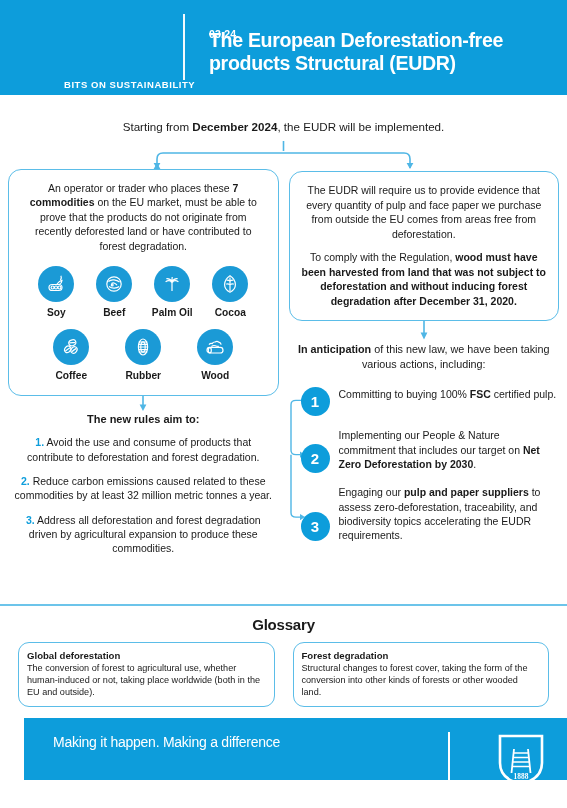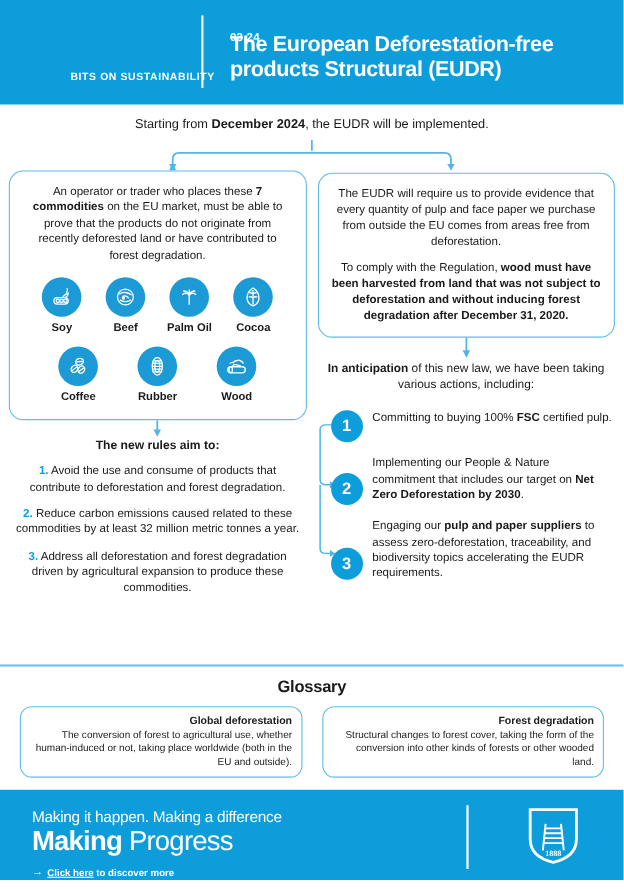--- a/index.html
+++ b/index.html
@@ -24,21 +24,21 @@
   .stripes {
     position: absolute;
     left: -10px; top: -14px;
     width: 310px; height: 125px;
     overflow: hidden;
   }
 
   .bits-label {
     position: absolute;
     left: 64px;
-    top: 65px;
+    top: 79px;
     color: #ffffff;
     font-size: 9.5px;
     font-weight: bold;
     letter-spacing: 0.55px;
     z-index: 5;
   }
   .head-divider {
     position: absolute;
     left: 183px;
     top: 14px;
@@ -65,21 +65,21 @@
     font-size: 19.6px;
     font-weight: bold;
     line-height: 1.17;
     letter-spacing: -.35px;
   }
 
   
   .main {
     position: relative;
     height: 509px;
-    padding-top: 4px;
+    padding-top: 18px;
   }
 
   .intro {
     text-align: center;
     font-size: 11.6px;
     line-height: 1.35;
     padding: 6px 0 0 0;
   }
   .intro b { font-weight: bold; }
 
@@ -241,38 +241,39 @@
   .gcards {
     display: flex;
     gap: 18px;
     padding: 9px 18px 0 18px;
   }
   .gcard {
     flex: 1;
     border: 1.2px solid #5bbde8;
     border-radius: 11px;
     padding: 7px 8px 8px 8px;
-    text-align: right;
+    text-align: left;
   }
   .gcard-title {
     font-size: 9.6px;
     font-weight: bold;
     margin-bottom: 1px;
   }
   .gcard-body {
     font-size: 9.1px;
     line-height: 1.33;
   }
 
   
   .footer {
     position: relative;
-    height: 82px;
+    height: 62px;
     background: #0d9ddb;
     overflow: hidden;
+    margin-left: 24px;
   }
   .f-tagline {
     position: absolute;
     left: 29px; top: 16px;
     color: #fff;
     font-size: 14px;
     letter-spacing: -.25px;
   }
   .f-brand {
     position: absolute;
@@ -295,21 +296,21 @@
   .f-link .arrow { font-size: 10px; }
   .f-link u { text-decoration: underline; }
   .f-divider {
     position: absolute;
     left: 424px; top: 14px;
     width: 1.5px; height: 58px;
     background: #fff;
   }
   .f-shield {
     position: absolute;
-    right: 40px; top: 15px;
+    right: 22px; top: 15px;
   }
 </style>
 </head>
 <body>
 
 <div class="header">
   <div class="stripes">
     
     
     
@@ -519,21 +520,20 @@
     </div>
     <div class="gcard">
       <div class="gcard-title">Forest degradation</div>
       <div class="gcard-body">Structural changes to forest cover, taking the form of the conversion into other kinds of forests or other wooded land.</div>
     </div>
   </div>
 </div>
 
 <div class="footer">
   <div class="f-tagline">Making it happen. Making a difference</div>
-  <div class="f-brand"><b>Making</b><span> Progress</span></div>
   <div class="f-link">
     <span class="arrow">→</span>
     <span><u>Click here</u><span> to discover more</span></span>
   </div>
   <div class="f-divider"></div>
   <div class="f-shield">
     <svg width="48" height="54" viewBox="0 0 48 54">
       <path d="M3 3 H45 V30 Q45 46 24 51 Q3 46 3 30 Z" fill="none" stroke="#ffffff" stroke-width="2.6"></path>
       <path d="M17 16 L14.5 40 M31 16 L33.5 40" stroke="#ffffff" stroke-width="1.8" fill="none"></path>
       <path d="M16.6 20 H31.4 M16.1 24.5 H31.9 M15.6 29 H32.4 M15.1 33.5 H32.9" stroke="#ffffff" stroke-width="1.6" fill="none"></path>

